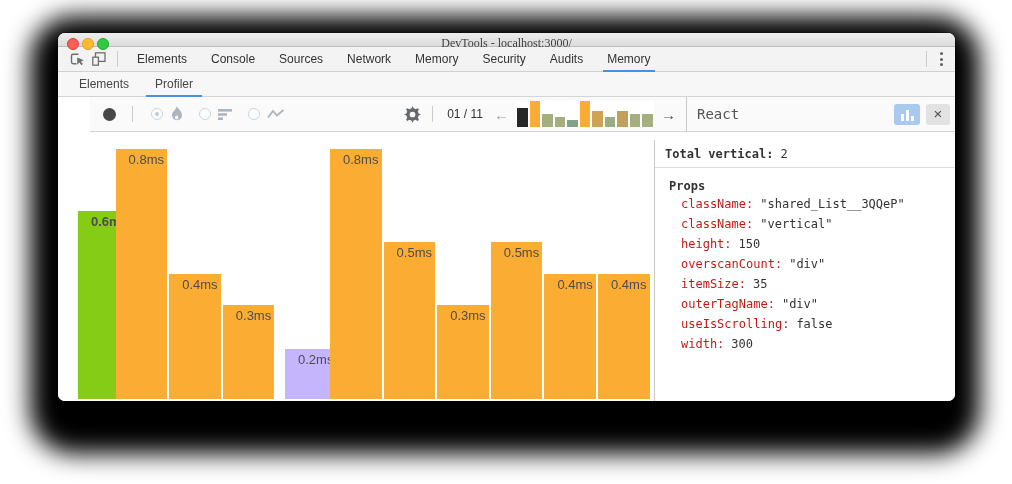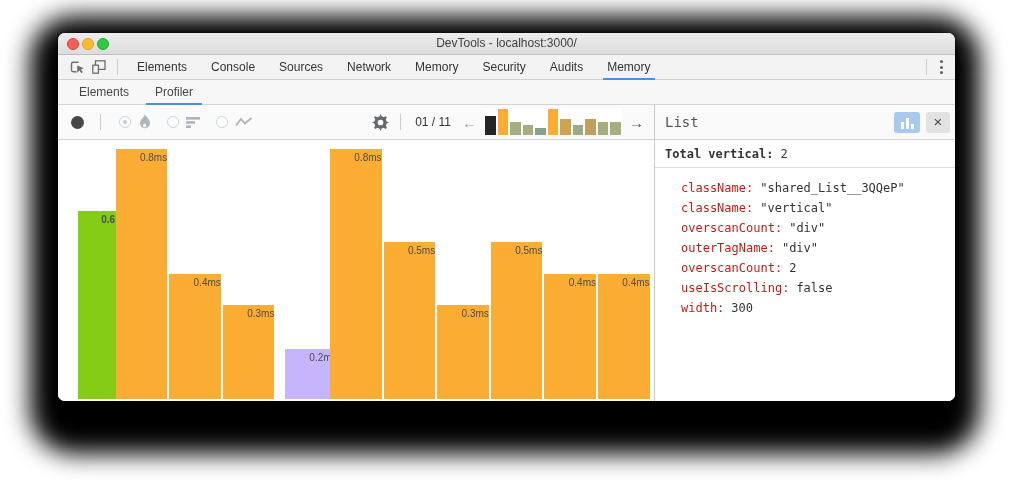--- a/index.html
+++ b/index.html
@@ -10,22 +10,22 @@
   
   .window-shadow { position:absolute; left:30px; top:16px; width:950px; height:438px;
                    background:#000; border-radius:44px; filter:blur(12px); }
 
   
   .window { position:absolute; left:58px; top:33px; width:897px; height:368px;
             background:#fff; border-radius:7px; overflow:hidden;
             box-shadow:0 0 0 1px rgba(0,0,0,.25); }
 
   
-  .titlebar { position:relative; height:22px;
-              background:linear-gradient(#ededed,#dcdcdc); border-bottom:1px solid #bdbdbd; }
+  .titlebar { position:relative; height:14px;
+              background:linear-gradient(#ededed,#dcdcdc); border-bottom:1px solid #bdbdbd;font-family:Liberation Serif, serif; }
   .traffic { position:absolute; left:9px; top:5px; display:flex; gap:3px; }
   .light { width:12px; height:12px; border-radius:50%; }
   .light.red    { background:#f95e57; border:1px solid #de3e38; }
   .light.yellow { background:#fcbb2f; border:1px solid #dfa023; }
   .light.green  { background:#2ecb41; border:1px solid #24a732; }
   .win-title { text-align:center; line-height:21px; font-size:12px; color:#3f3f3f; }
 
   
   .tabbar { height:25px; background:#f3f3f3; border-bottom:1px solid #d0d0d0;
             display:flex; align-items:center; padding-left:8px; }
@@ -40,21 +40,21 @@
   .kebab i { width:3px; height:3px; border-radius:50%; background:#5f6368; display:block; }
 
   
   .subtabbar { height:25px; background:#f7f7f7; border-bottom:1px solid #d4d4d4;
                display:flex; align-items:center; padding-left:8px; }
   .subtab { padding:0 13px; font-size:12px; color:#464646; line-height:24px; height:25px; position:relative; }
   .subtab.selected::after { content:""; position:absolute; left:4px; right:4px; bottom:0;
                             height:2px; background:var(--accent); }
 
   
-  .toolrow { display:flex; height:35px; }
+  .toolrow { display:flex; height:35px;padding-left:32px; }
   .toolbar { width:596px; background:#fafafa; border-bottom:1px solid #d4d4d4;
              display:flex; align-items:center; padding:0 6px; }
   .record { width:13px; height:13px; border-radius:50%; background:#484848; margin:0 9px 0 7px; }
   .radio { width:12px; height:12px; border:1px solid #ccd6dd; border-radius:50%;
            background:#fcfdfe; margin:0 7px 0 11px; position:relative; }
   .radio.on::after { content:""; position:absolute; inset:3px; border-radius:50%; background:#c0cbd3; }
   .tool-icon { display:flex; align-items:center; margin-right:4px; }
   .spacer { flex:1; }
   .gear { display:flex; align-items:center; margin:0 4px; }
   .snap-counter { font-size:12px; color:#333; margin:0 7px; white-space:nowrap; }
@@ -75,21 +75,21 @@
                display:flex; align-items:flex-end; justify-content:center; gap:2px;
                padding-bottom:4px; }
   .chart-btn i { display:block; width:3px; background:#fff; }
   .close-btn { width:24px; height:21px; background:#e2e2e2; border-radius:3px;
                color:#4a4a4a; font-size:15px; line-height:20px; text-align:center; }
 
   
   .content { position:absolute; top:107px; left:0; right:0; bottom:0; display:flex; }
   .chart { width:596px; position:relative; background:#fff; }
   .bar { position:absolute; bottom:2px; }
-  .bar .blabel { font-size:10px; color:#4d4d4d; padding:3px 0 0 5px; white-space:nowrap;text-align:right; }
+  .bar .blabel { font-size:13px; color:#4d4d4d; padding:3px 0 0 13px; white-space:nowrap; }
 
   .panel { flex:1; border-left:1px solid #c9c9c9; background:#fff; overflow:hidden; }
   .total-row { height:28px; line-height:28px; border-bottom:1px solid #ddd;
                font-family:"DejaVu Sans Mono", monospace; font-size:12px; color:#333;
                padding-left:10px; }
   .total-row b { font-weight:bold; }
   .total-row span.v { margin-left:7px; }
   .props-wrap { padding-top:10px; }
   .props-label { font-family:"DejaVu Sans Mono", monospace; font-weight:bold; font-size:12px;
                  color:#333; padding-left:14px; height:16px; line-height:16px; }
@@ -200,21 +200,21 @@
             <span class="mbar" style="height: 26px; background: rgb(251, 173, 51);"></span>
             <span class="mbar" style="height: 16px; background: rgb(207, 163, 81);"></span>
             <span class="mbar" style="height: 10px; background: rgb(155, 171, 133);"></span>
             <span class="mbar" style="height: 16px; background: rgb(192, 160, 92);"></span>
             <span class="mbar" style="height: 13px; background: rgb(164, 174, 126);"></span>
             <span class="mbar" style="height: 13px; background: rgb(164, 174, 126);"></span>
           </span>
         <span class="arrow next">→</span>
       </div>
       <div class="panel-header">
-        <span class="panel-title">List</span>
+        <span class="panel-title">React</span>
         <span class="panel-actions">
           <span class="chart-btn">
             <i style="height:7px"></i>
             <i style="height:11px"></i>
             <i style="height:5px"></i>
           </span>
           <span class="close-btn">
             <span>×</span>
           </span>
         </span>
@@ -255,26 +255,28 @@
           </div>
           <div class="bar" style="left: 540px; width: 51.6px; height: 125px; background: rgb(251, 173, 51);">
             <div class="blabel">0.4ms</div>
           </div>
         </div>
       <div class="panel">
         <div class="total-row">
           <b>Total vertical:</b><span class="v">2</span>
         </div>
         <div class="props-wrap">
+          <div class="props-label">Props</div>
           <div id="props-list">
               <div class="prop-row"><span class="pkey">className:</span><span class="pval">"shared_List__3QQeP"</span></div>
               <div class="prop-row"><span class="pkey">className:</span><span class="pval">"vertical"</span></div>
+              <div class="prop-row"><span class="pkey">height:</span><span class="pval">150</span></div>
               <div class="prop-row"><span class="pkey">overscanCount:</span><span class="pval">"div"</span></div>
+              <div class="prop-row"><span class="pkey">itemSize:</span><span class="pval">35</span></div>
               <div class="prop-row"><span class="pkey">outerTagName:</span><span class="pval">"div"</span></div>
-              <div class="prop-row"><span class="pkey">overscanCount:</span><span class="pval">2</span></div>
               <div class="prop-row"><span class="pkey">useIsScrolling:</span><span class="pval">false</span></div>
               <div class="prop-row"><span class="pkey">width:</span><span class="pval">300</span></div>
             </div>
         </div>
       </div>
     </div>
 
   </div>
 </div>
 

